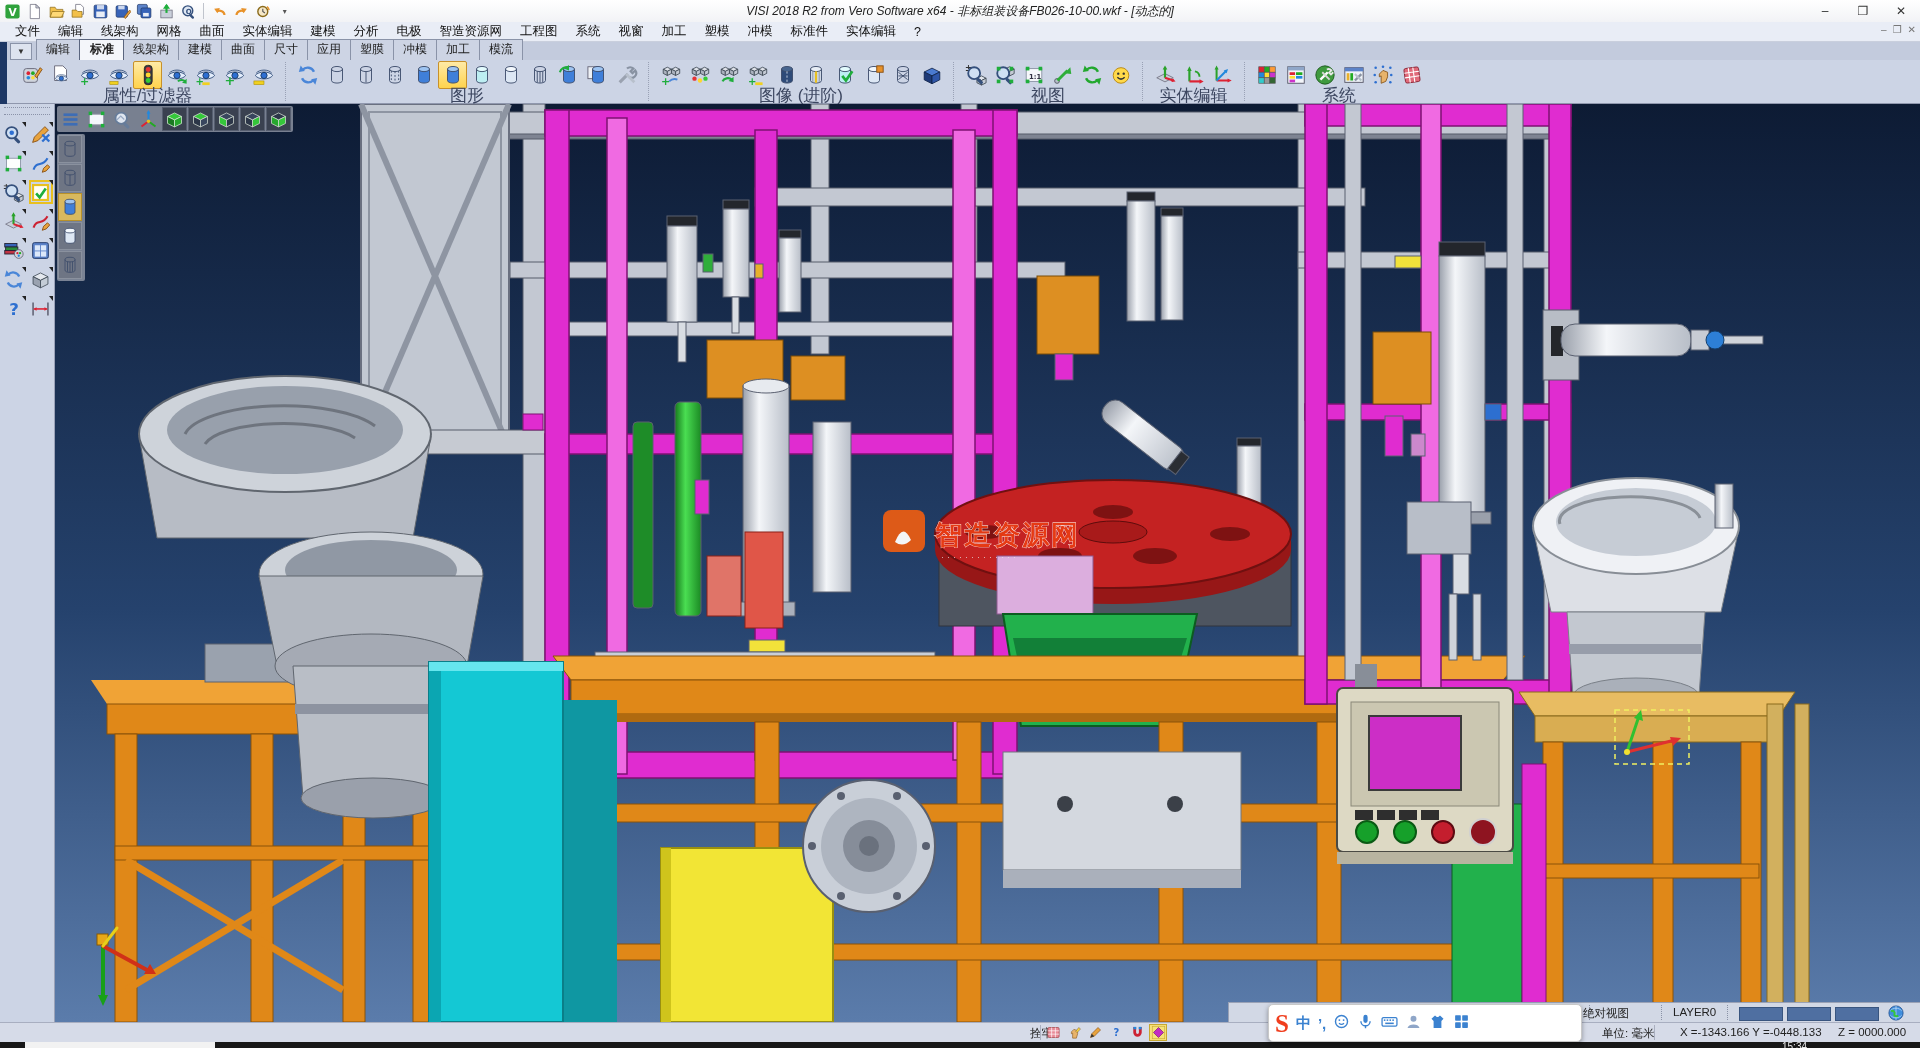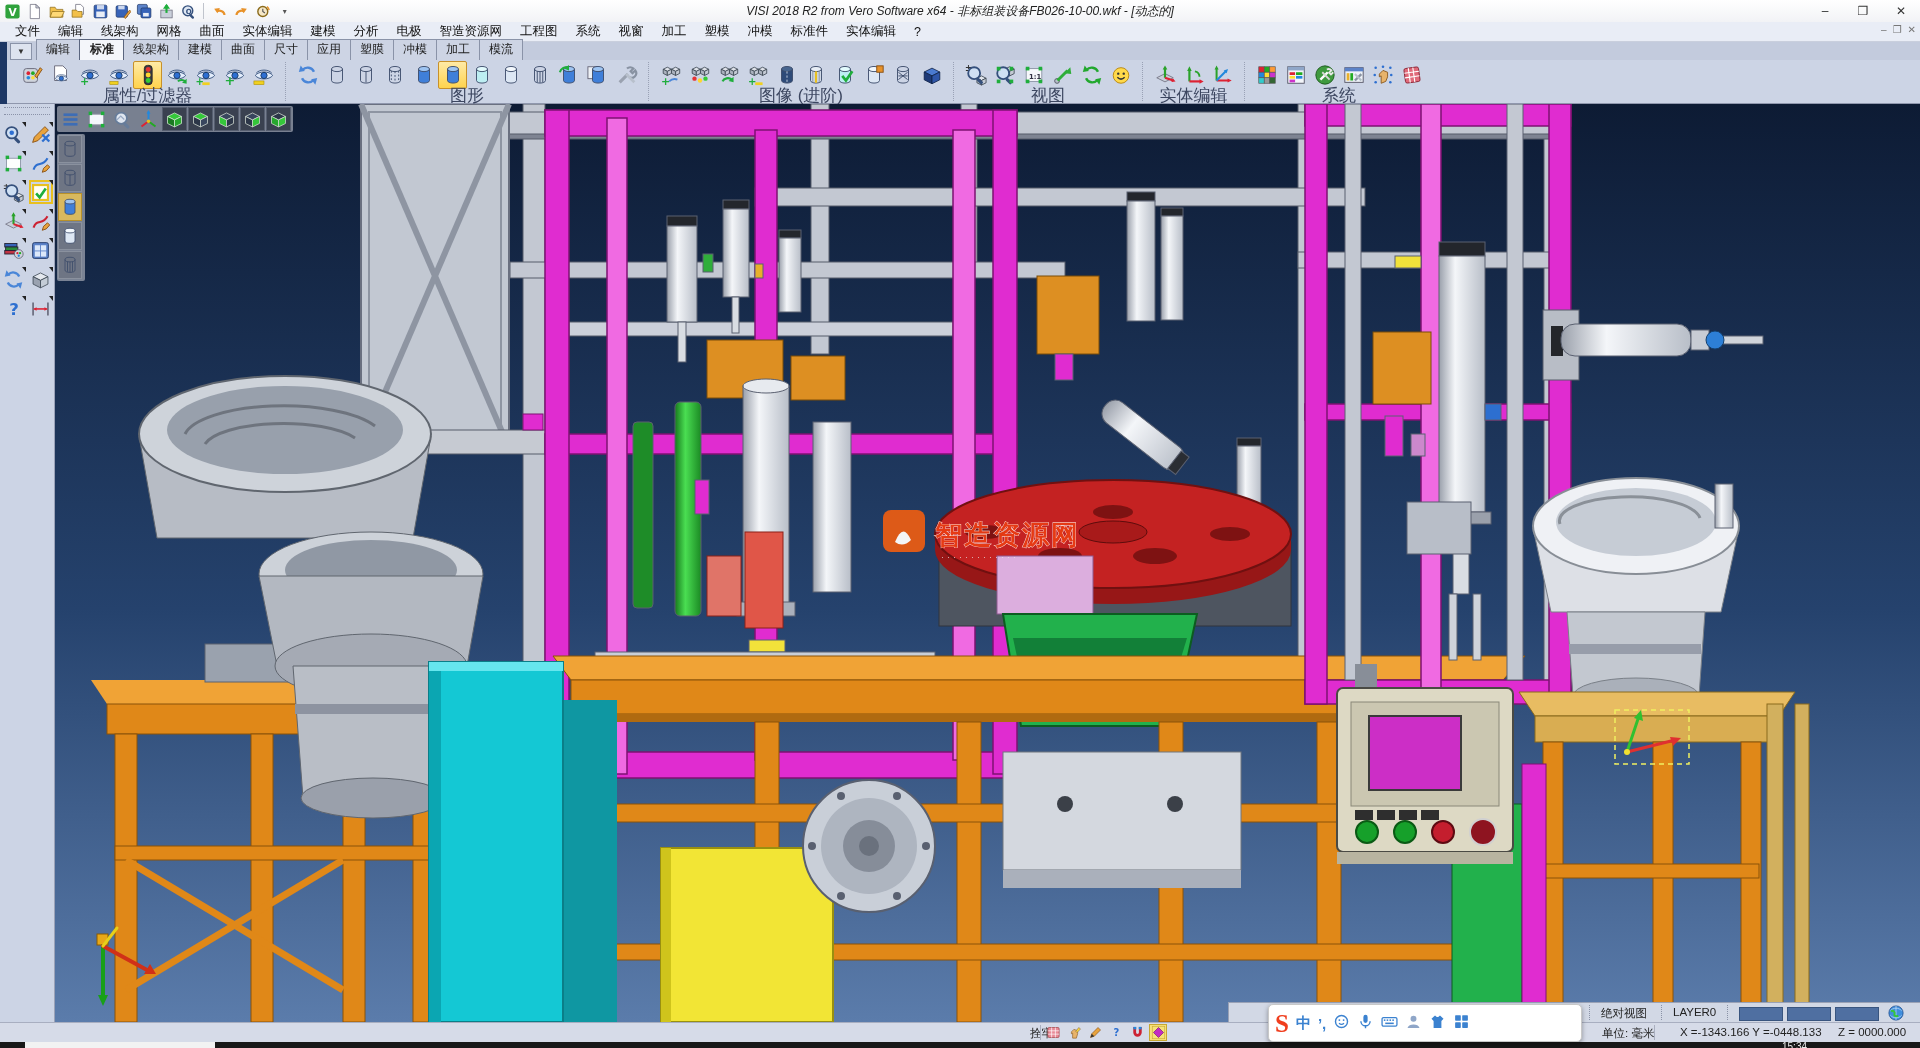--- a/index.html
+++ b/index.html
@@ -1215,21 +1215,21 @@
             <line x1="12" y1="8.2" x2="12" y2="20.5" stroke="#3c4c6a"></line>
             <line x1="15" y1="7.8" x2="15" y2="20" stroke="#3c4c6a"></line>
           </svg>
         </div>
       </div>
   </div>
 
   <div id="status-upper">
     <span class="lbl" style="left:232px">俯视 XY (+Z) 视图</span>
     <span class="vsep" style="left:360px"></span>
-    <span class="lbl" style="left:372px">绝对视图</span>
+    <span class="lbl" style="left:354px">绝对视图</span>
     <span class="vsep" style="left:432px"></span>
     <span class="lbl" style="left:444px;font-weight:normal">LAYER0</span>
     <span class="vsep" style="left:498px"></span>
     <span class="swatch" style="left:510px"></span>
     <span class="swatch" style="left:558px"></span>
     <span class="swatch" style="left:606px"></span>
     <span id="globe-ic" style="left:658px"><svg viewBox="0 0 24 24" width="18" height="18">
           <circle cx="12" cy="12" r="9.5" fill="#3f8ede" stroke="#1c4a8a"></circle>
           <path d="M4.5 9c3.5-4.5 11.5-4.5 15 0M4.5 15c3.5 4.5 11.5 4.5 15 0M12 2.5v19" fill="none" stroke="#bdd9f4"></path>
           <path d="M5.5 10c2.5-2.5 5.5 1 4.5 3.5s2.5 3.5 5 2" stroke="#35c73a" stroke-width="2.6" fill="none"></path>

